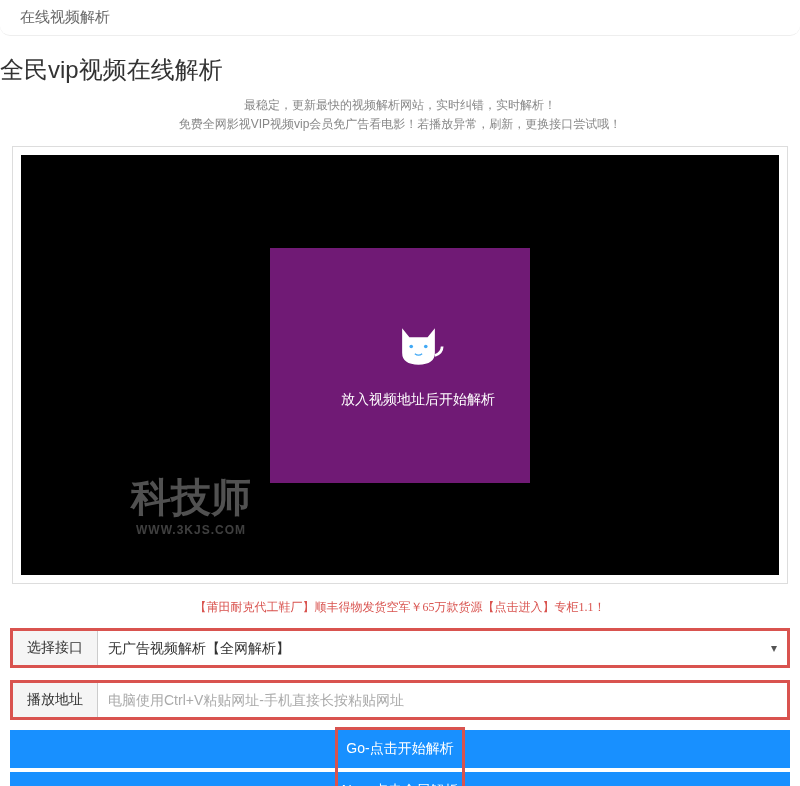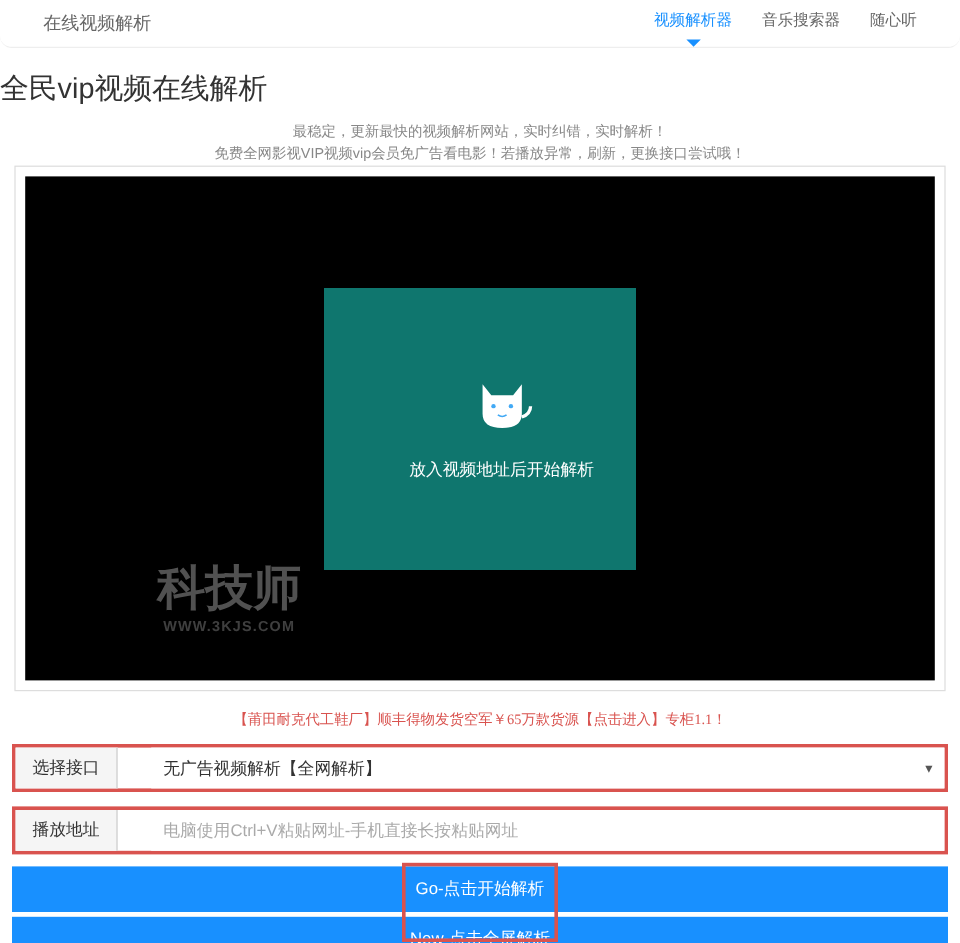--- a/index.html
+++ b/index.html
@@ -10,21 +10,21 @@
     body {
       font-family: "Microsoft YaHei", sans-serif;
       background: #fff;
       width: 800px;
       margin: 0 auto;
     }
     .header {
       display: flex;
       justify-content: space-between;
       align-items: center;
-      padding: 8px 36px;
+      padding: 8px 20px;
       border-bottom: 1px solid #eee;
       border-radius: 10px;
     }
     .site-title {
       color: #666;
       font-size: 15px;
     }
     .nav {
       display: flex;
       gap: 25px;
@@ -55,38 +55,39 @@
       font-size: 24px;
       color: #333;
       margin: 18px 0 10px;
       font-weight: normal;
     }
     .subtitle {
       text-align: center;
       color: #888;
       font-size: 12px;
       line-height: 1.6;
+      margin-bottom: 12px;
     }
     .video-wrapper {
       margin: 0 12px;
       border: 1px solid #ddd;
       padding: 8px;
       background: #fff;
     }
     .video-container {
       background: #000;
       width: 100%;
       height: 420px;
       display: flex;
       align-items: center;
       justify-content: center;
       position: relative;
     }
     .video-placeholder {
-      background: #0f766e;
+      background: #701a75;
       width: 260px;
       height: 235px;
       display: flex;
       flex-direction: column;
       align-items: center;
       justify-content: center;
       padding-left: 36px;
     }
     .cat-icon {
       width: 55px;
@@ -120,21 +121,20 @@
       text-align: center;
       color: #d9534f;
       font-size: 12px;
       margin: 15px 0 8px;
       font-family: Liberation Serif, serif;
     }
     .form-row {
       display: flex;
       margin: 12px 10px 10px;
       border: 3px solid #d9534f;
-      gap: 28px;
     }
     .form-label {
       background: #f5f5f5;
       padding: 8px 14px;
       color: #333;
       font-size: 14px;
       border-right: 1px solid #ccc;
       min-width: 78px;
       display: flex;
       align-items: center;
@@ -198,25 +198,20 @@
       height: 66px;
       border: 3px solid #d9534f;
       pointer-events: none;
     }
   </style>
 </head>
 <body>
 
 <div class="header">
   <div class="site-title">在线视频解析</div>
-  <div class="nav">
-    <div class="nav-item active">视频解析器</div>
-    <div class="nav-item">音乐搜索器</div>
-    <div class="nav-item">随心听</div>
-  </div>
 </div>
 
 <h1 class="page-title">全民vip视频在线解析</h1>
 
 <div class="subtitle">
   <div>最稳定，更新最快的视频解析网站，实时纠错，实时解析！</div>
   <div>免费全网影视VIP视频vip会员免广告看电影！若播放异常，刷新，更换接口尝试哦！</div>
 </div>
 
 <div class="video-wrapper">

